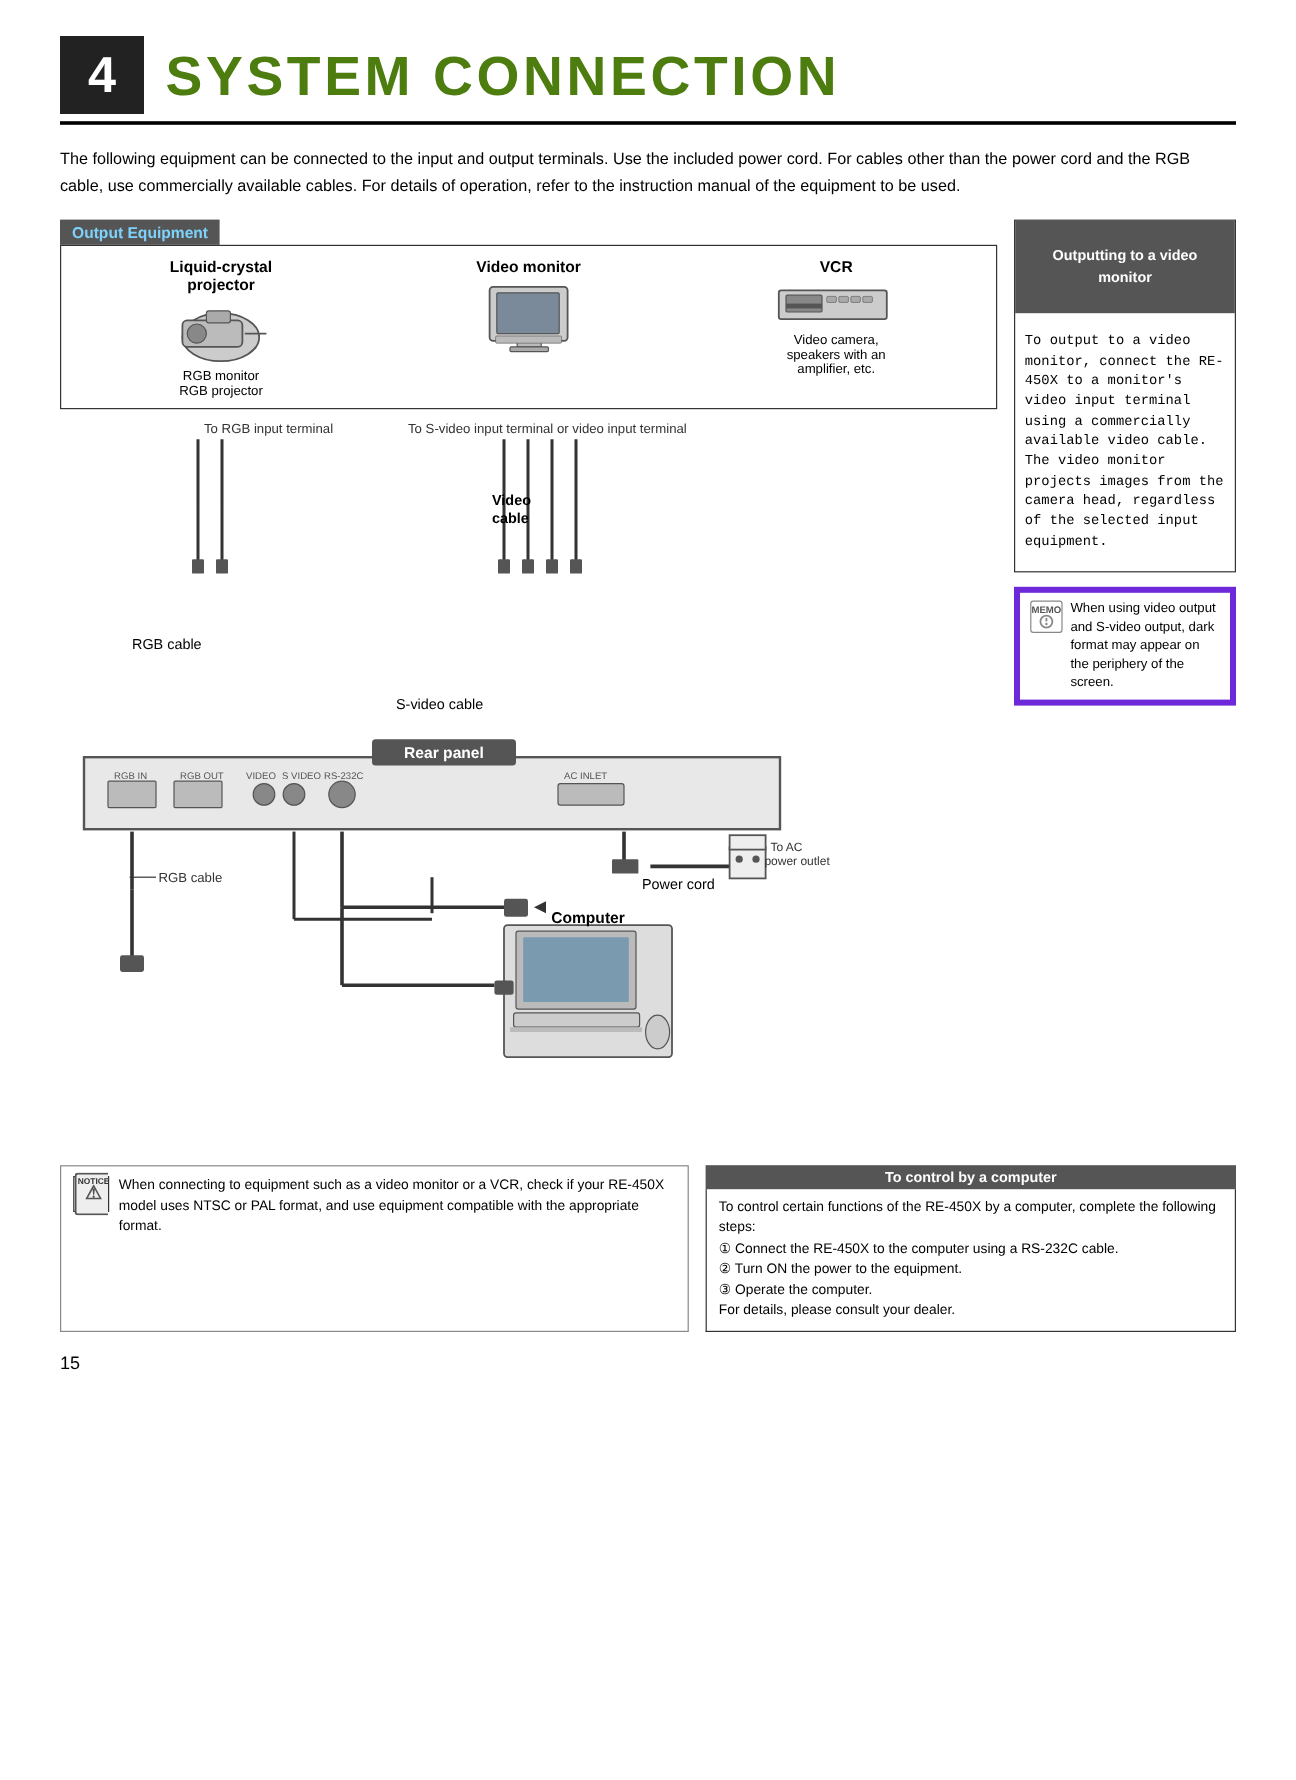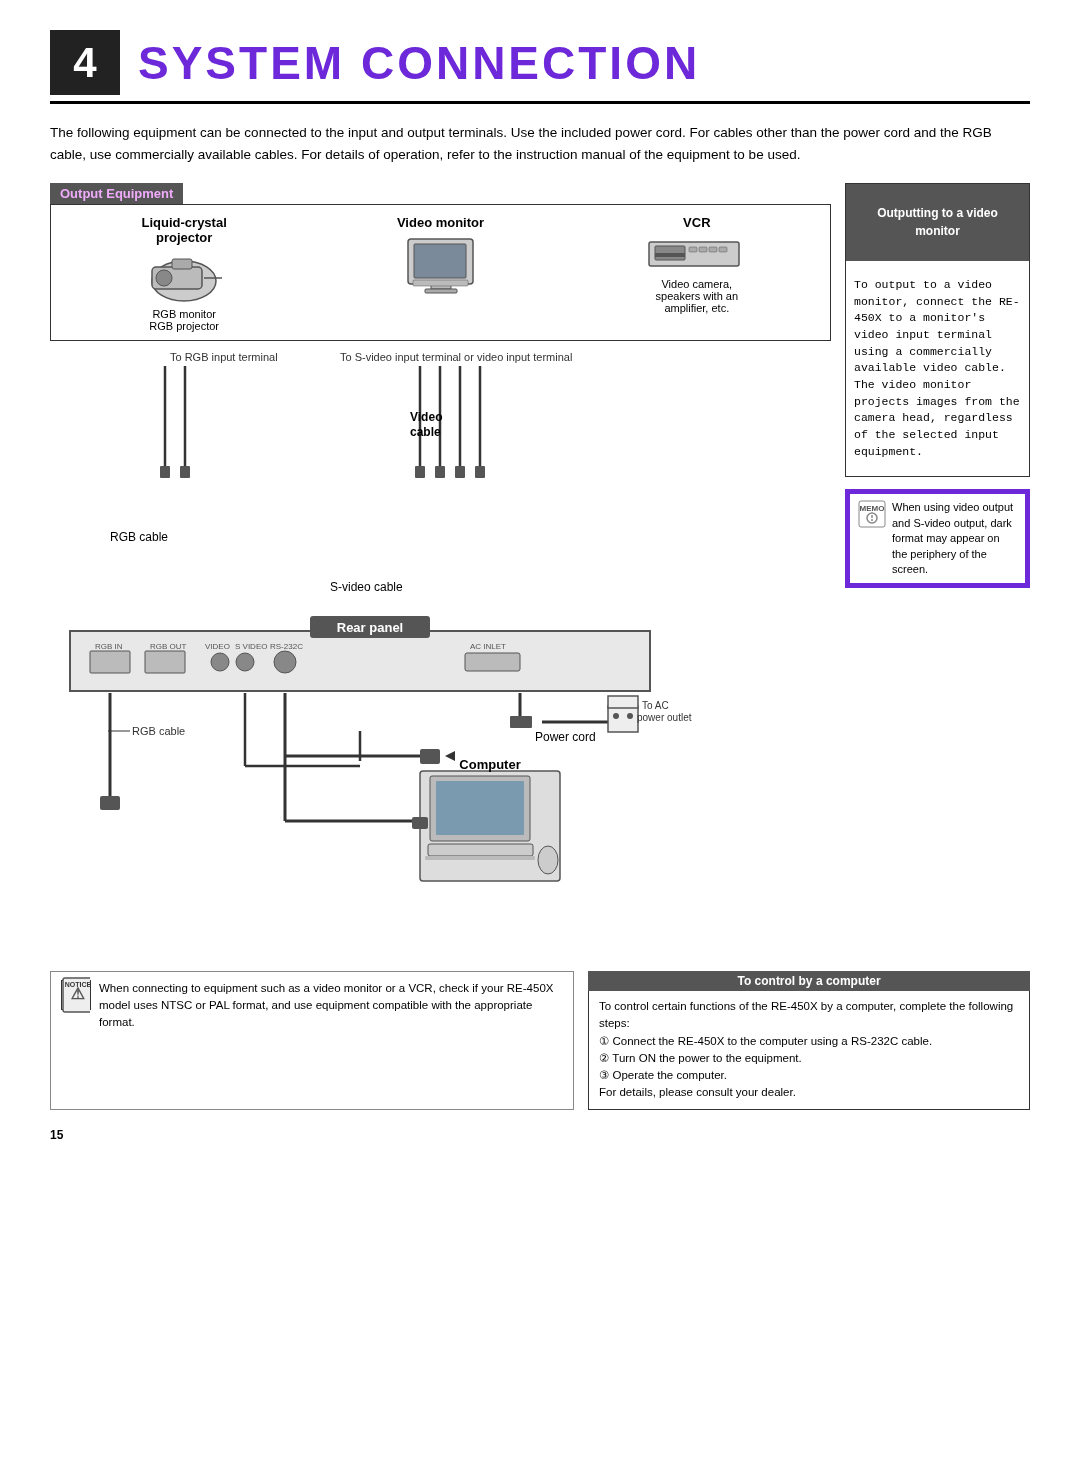--- a/index.html
+++ b/index.html
@@ -32,21 +32,21 @@
       align-items: center;
       justify-content: center;
       margin-right: 18px;
       flex-shrink: 0;
     }
     .chapter-title {
       font-size: 46px;
       font-weight: 900;
       letter-spacing: 3px;
       text-transform: uppercase;
-      color: #6d28d9;
+      color: #4d7c0f;
     }
 
     
     .intro-text {
       font-size: 13.5px;
       line-height: 1.6;
       margin-bottom: 18px;
     }
 
     
@@ -60,21 +60,21 @@
     }
     .diagram-right {
       width: 185px;
       flex-shrink: 0;
     }
 
     
     .output-equipment-label {
       display: inline-block;
       background: #555;
-      color: #f0abfc;
+      color: #7dd3fc;
       font-weight: bold;
       font-size: 13px;
       padding: 3px 10px;
       margin-bottom: 0;
     }
     .output-equipment-box {
       border: 1.5px solid #333;
       padding: 10px 10px 8px 10px;
       margin-bottom: 0;
       position: relative;
@@ -180,22 +180,22 @@
     .control-box-body {
       border: 1.5px solid #333;
       border-top: none;
       padding: 7px 10px;
       font-size: 11.5px;
       line-height: 1.5;
     }
 
     
     .page-number {
-      font-size: 12px;
-      font-weight: bold;
+      font-size: 15px;
+      font-weight: normal;
       margin-top: 18px;
     }
 
     
     .projector-icon, .monitor-icon, .vcr-icon, .computer-icon {
       display: block;
       margin: 0 auto;
     }
   </style>
 </head>

